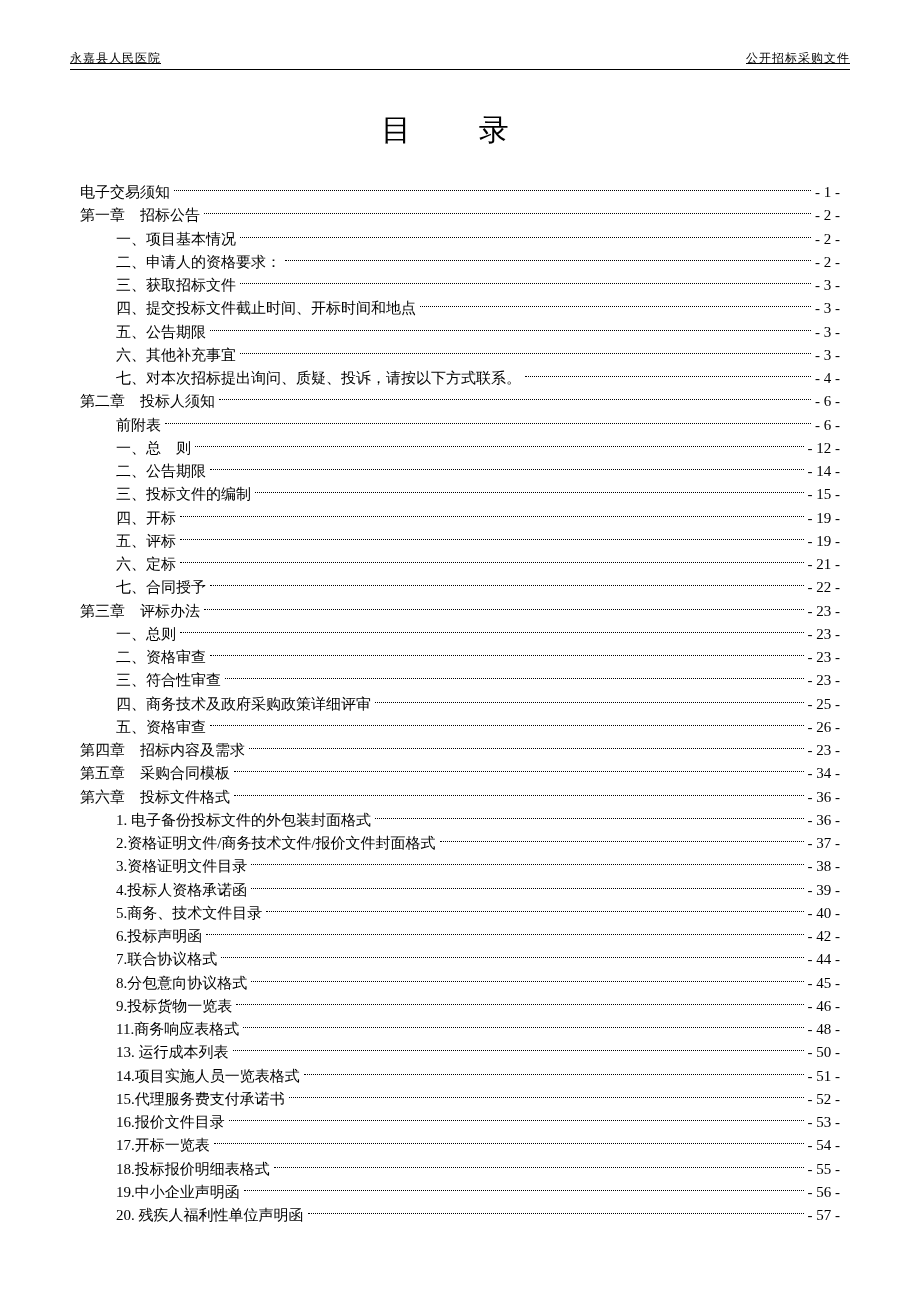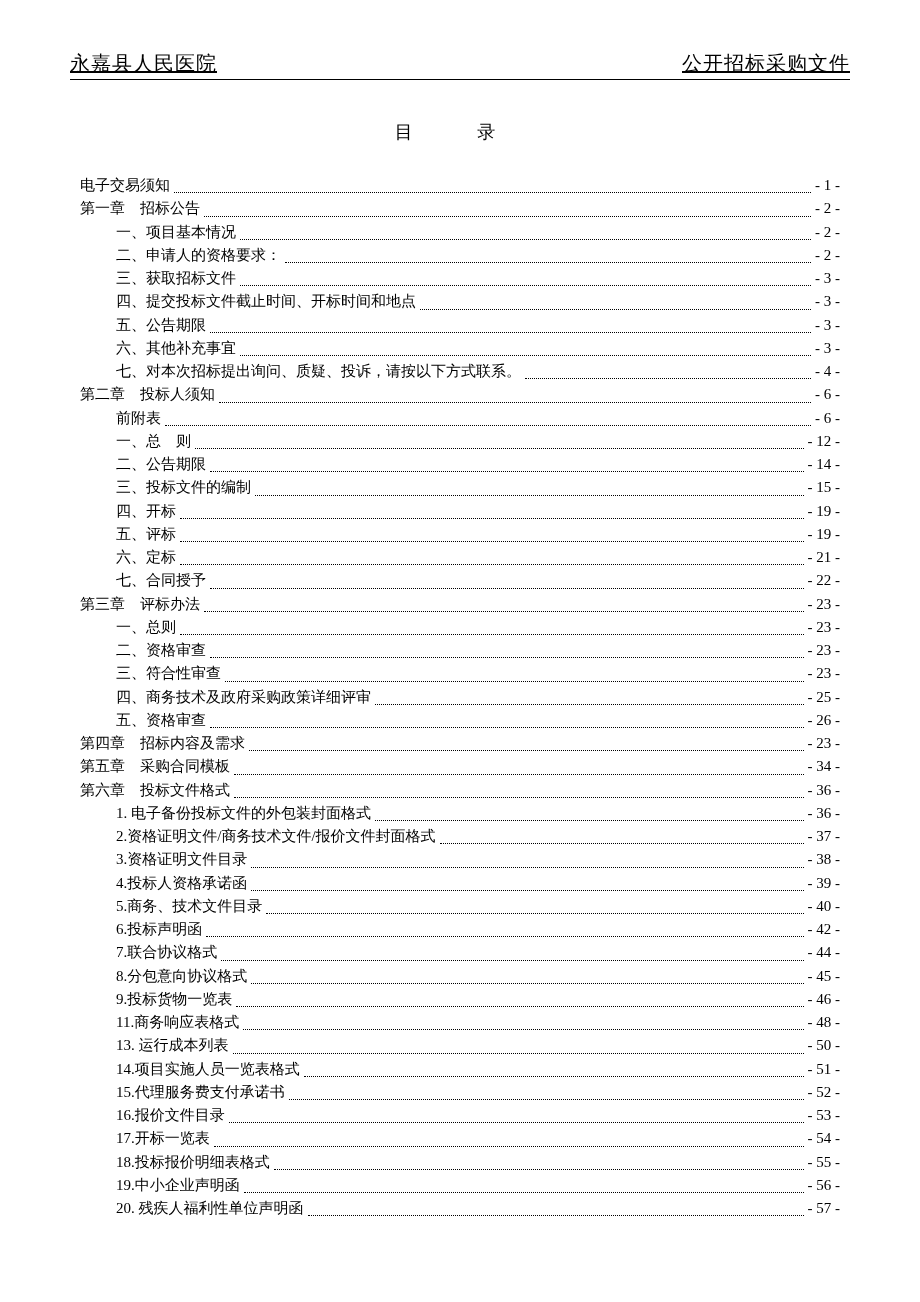--- a/index.html
+++ b/index.html
@@ -14,38 +14,38 @@
     padding: 50px 0 80px;
   }
   .header-row {
     display: flex;
     justify-content: space-between;
     border-bottom: 1px solid #000;
     padding-bottom: 2px;
     margin: 0 20px 40px;
   }
   .header-left, .header-right {
-    font-size: 20px;
+    font-size: 12px;
     text-decoration: underline;
     letter-spacing: 1px;
   }
   .title {
     text-align: center;
-    font-size: 18px;
+    font-size: 30px;
     letter-spacing: 30px;
     margin-bottom: 30px;
     font-weight: normal;
   }
   .toc {
     margin: 0 30px;
     font-size: 15px;
   }
   .toc-line {
     display: flex;
-    align-items: flex-end;
+    align-items: center;
     line-height: 1.55;
     white-space: nowrap;
   }
   .toc-text {
     flex: 0 0 auto;
   }
   .dots {
     flex: 1 1 auto;
     border-bottom: 1px dotted #000;
     margin: 0 4px 4px;

